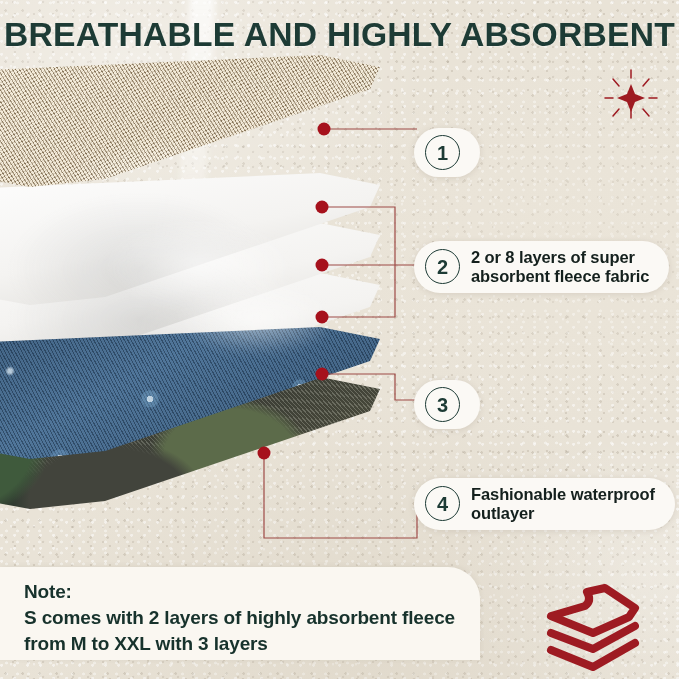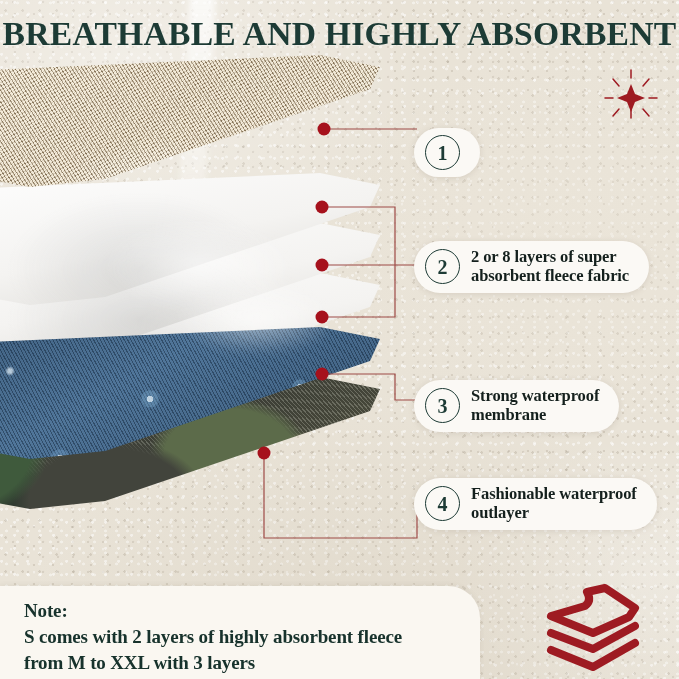--- a/index.html
+++ b/index.html
@@ -6,21 +6,21 @@
     margin: 0;
     padding: 0;
     background: #ffffff;
   }
   #poster {
     position: relative;
     width: 679px;
     height: 679px;
     overflow: hidden;
     background-color: #bef264;
-    font-family: Liberation Serif, serif;
+    font-family: Liberation Sans, sans-serif;
     -webkit-font-smoothing: antialiased;
   }
   
   .bg-texture {
     position: absolute;
     inset: 0;
     background-color: #e9e3d7;
     background-image:
       radial-gradient(circle at 12% 18%, rgba(255,255,255,.55) 0 1.2px, transparent 1.6px),
       radial-gradient(circle at 33% 62%, rgba(160,150,132,.30) 0 1.1px, transparent 1.5px),
@@ -194,21 +194,21 @@
   #callout-3 { left: 414px; top: 380px; }
   #callout-4 { left: 414px; top: 478px; }
 
   
   .sparkle { position: absolute; left: 604px; top: 68px; width: 54px; height: 54px; }
 
   
   .note-panel {
     position: absolute;
     left: 0;
-    top: 586px;
+    top: 567px;
     width: 480px;
     height: 93px;
     background: #faf7f1;
     border-top-right-radius: 32px;
     box-shadow: 0 -1px 5px rgba(120,108,88,.10);
   }
   .note-text {
     position: absolute;
     left: 24px;
     top: 12px;
@@ -292,22 +292,20 @@
   </div>
 
   <div class="callout" id="callout-2">
     <div class="num">2</div>
     <div class="txt">2 or 8 layers of super
 absorbent fleece fabric</div>
   </div>
 
   <div class="callout" id="callout-3">
     <div class="num">3</div>
-    <div class="txt">Strong waterproof
-membrane</div>
   </div>
 
   <div class="callout" id="callout-4">
     <div class="num">4</div>
     <div class="txt">Fashionable waterproof
 outlayer</div>
   </div>
 
   <div class="note-panel">
     <div class="note-text">Note:

